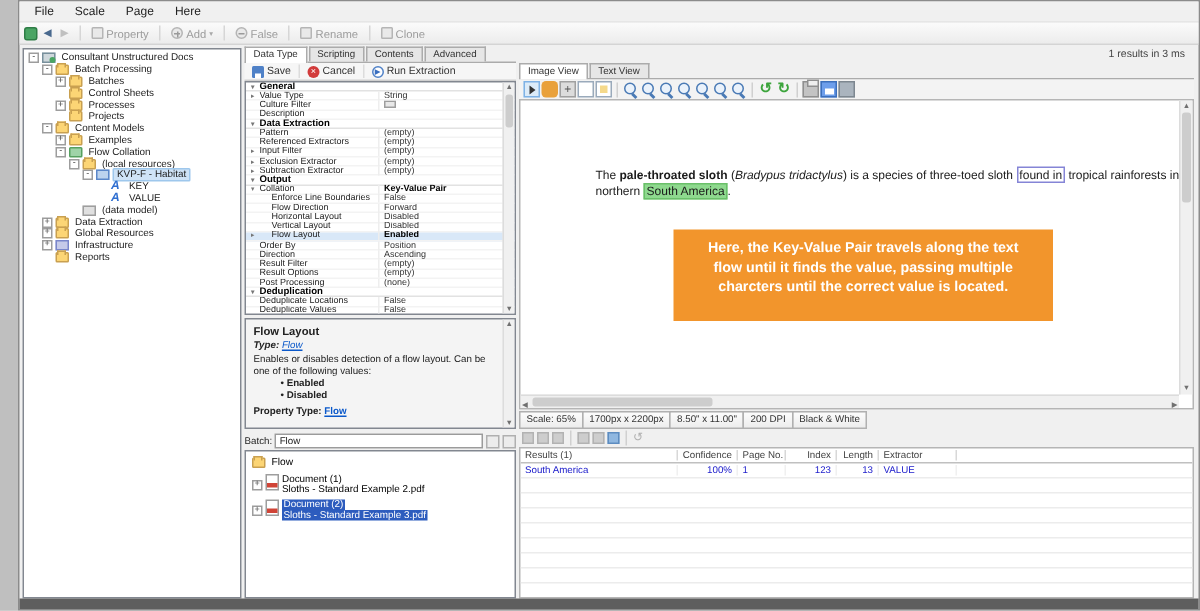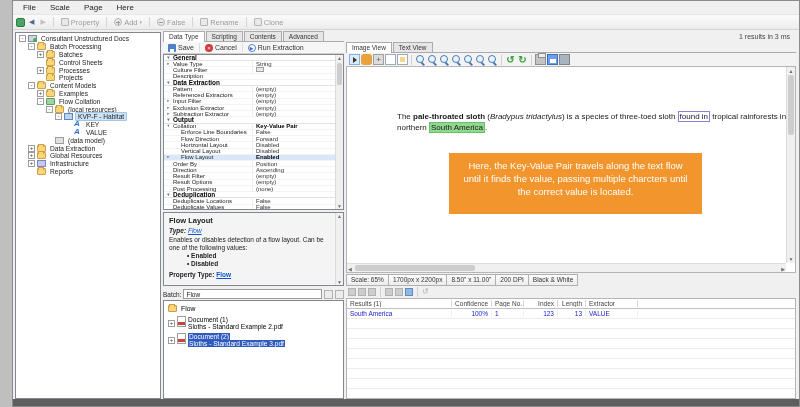--- a/index.html
+++ b/index.html
@@ -134,21 +134,21 @@
   .ti-print::after { content:""; position:absolute; left:2px; top:-2px; width:6px; height:3px; background:#eee; border:1px solid #8f8f8f; }
   .ti-save-image { background:#6d9eeb; border:1px solid #3c6fbb; }
   .ti-save-image::after { content:""; position:absolute; left:2px; bottom:1px; width:6px; height:4px; background:#fff; }
   .ti-image-tools { background:#aab4be; border:1px solid #7d8790; }
 
   .canvas { position:absolute; top:35px; left:0; right:0; height:207px; background:#fff; border:1px solid #b5b5b5; overflow:hidden; }
   .para { position:absolute; left:50px; top:44px; width:399px; font-size:8px; line-height:11px; color:#1a1a1a; }
   .seg-b { font-weight:bold; } .seg-i { font-style:italic; }
   .seg-box { border:1px solid #8585d6; padding:0 1px; }
   .seg-hl { background:#8ed98e; border:1px solid #6abf69; padding:0 1px; }
-  .callout { position:absolute; left:102px; top:86px; width:253px; height:61px; color:#fff; font-weight:normal;
+  .callout { position:absolute; left:102px; top:86px; width:253px; height:61px; color:#fff; font-weight:bold;
              font-size:9.5px; line-height:13px; text-align:center; padding:6px 14px; }
   .cv-v { position:absolute; right:0; top:0; bottom:9px; width:9px; background:#f0f0f0; border-left:1px solid #dcdcdc; font-size:5px; color:#707070; text-align:center; }
   .cv-v .thumb { position:absolute; top:8px; left:1px; right:1px; height:60px; background:#cdcdcd; border-radius:2px; }
   .cv-h { position:absolute; left:0; right:9px; bottom:0; height:9px; background:#f0f0f0; border-top:1px solid #dcdcdc; font-size:5px; color:#707070; }
   .cv-h .la { position:absolute; left:1px; top:2px; } .cv-h .ra { position:absolute; right:1px; top:2px; }
   .cv-h .thumb { position:absolute; left:8px; top:1px; width:120px; bottom:1px; background:#cdcdcd; border-radius:2px; }
   .up2 { position:absolute; top:1px; left:0; right:0; } .dn2 { position:absolute; bottom:1px; left:0; right:0; }
 
   .sbar { position:absolute; top:243px; left:0; height:12px; display:flex; font-size:6.5px; color:#333; }
   .sseg { padding:1px 4px; background:linear-gradient(#fcfcfc,#ededed); border:1px solid #b0b0b0; margin-right:-1px; white-space:nowrap; }

